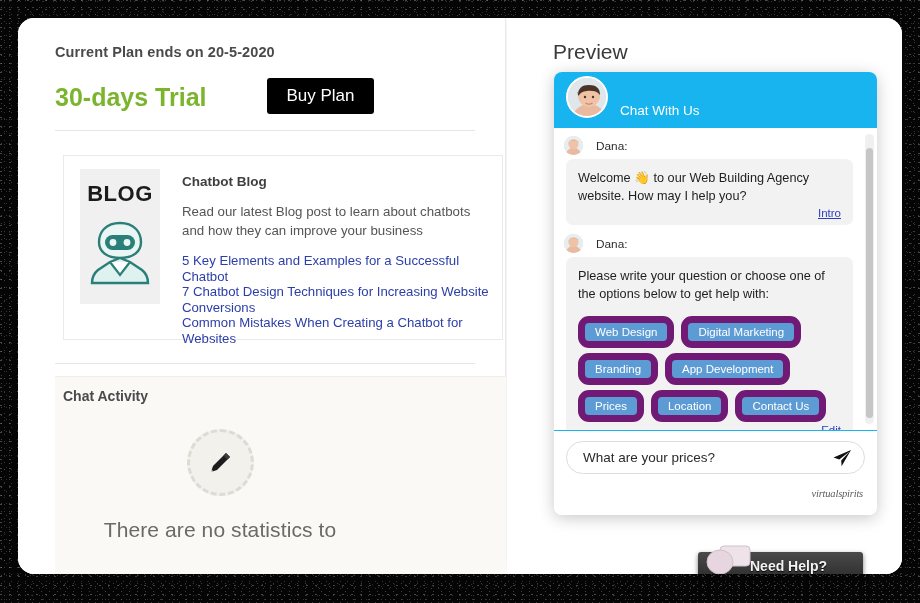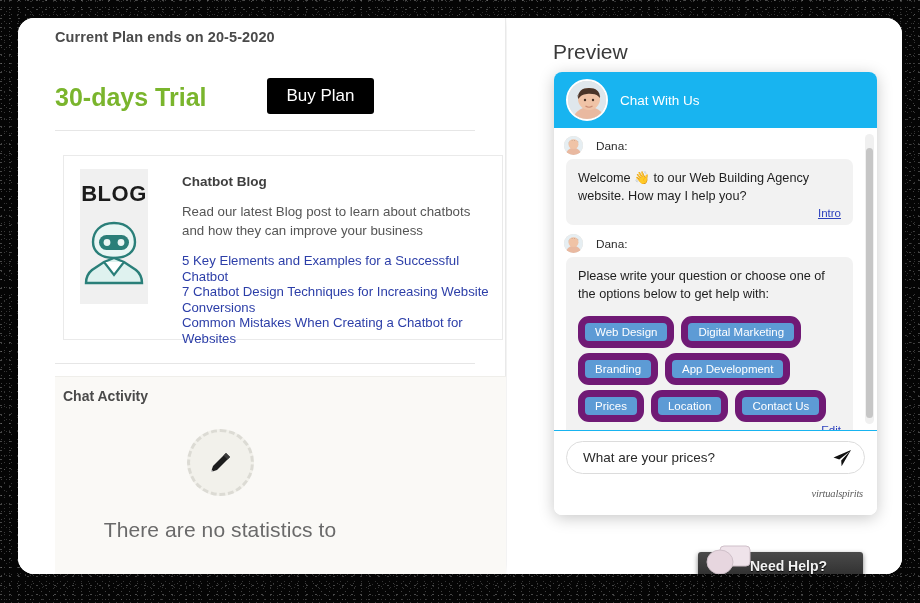--- a/index.html
+++ b/index.html
@@ -53,21 +53,21 @@
     left: 0; top: 0;
     width: 488px;
     height: 100%;
     background: #ffffff;
     border-right: 1px solid #e9e9e9;
     box-shadow: 3px 0 9px -4px rgba(0,0,0,.13);
   }
 
   .plan-ends {
     position: absolute;
-    left: 37px; top: 11px;
+    left: 37px; top: 26px;
     font-size: 14.5px;
     font-weight: bold;
     color: #4a4a4a;
     letter-spacing: .1px;
   }
 
   .trial-row {
     position: absolute;
     left: 37px; top: 60px;
     width: 420px;
@@ -111,21 +111,21 @@
   #blog-card {
     position: absolute;
     left: 45px; top: 137px;
     width: 440px; height: 185px;
     background: #ffffff;
     border: 1px solid #eaeaea;
   }
   #blog-thumb {
     position: absolute;
     left: 16px; top: 13px;
-    width: 68px; height: 135px;
+    width: 80px; height: 135px;
     background: #f0f0f0;
     display: flex;
     flex-direction: column;
     align-items: center;
     justify-content: flex-start;
     padding-top: 12px;
   }
   #blog-thumb .blog-word {
     font-family: "Liberation Sans", sans-serif;
     font-size: 22px;
@@ -223,22 +223,22 @@
     border-radius: 8px;
     box-shadow: 0 3px 16px rgba(0,0,0,.22);
     overflow: hidden;
     display: flex;
     flex-direction: column;
   }
   #chat-header {
     height: 56px;
     background: #18b4f0;
     display: flex;
-    align-items: center;
-    padding: 16px 12px;
+    align-items: flex-end;
+    padding: 10px 12px;
     flex: 0 0 auto;
   }
   .avatar {
     width: 42px; height: 42px;
     border-radius: 50%;
     border: 2px solid #ffffff;
     overflow: hidden;
     flex: 0 0 auto;
     background: #e8d9cf;
   }

